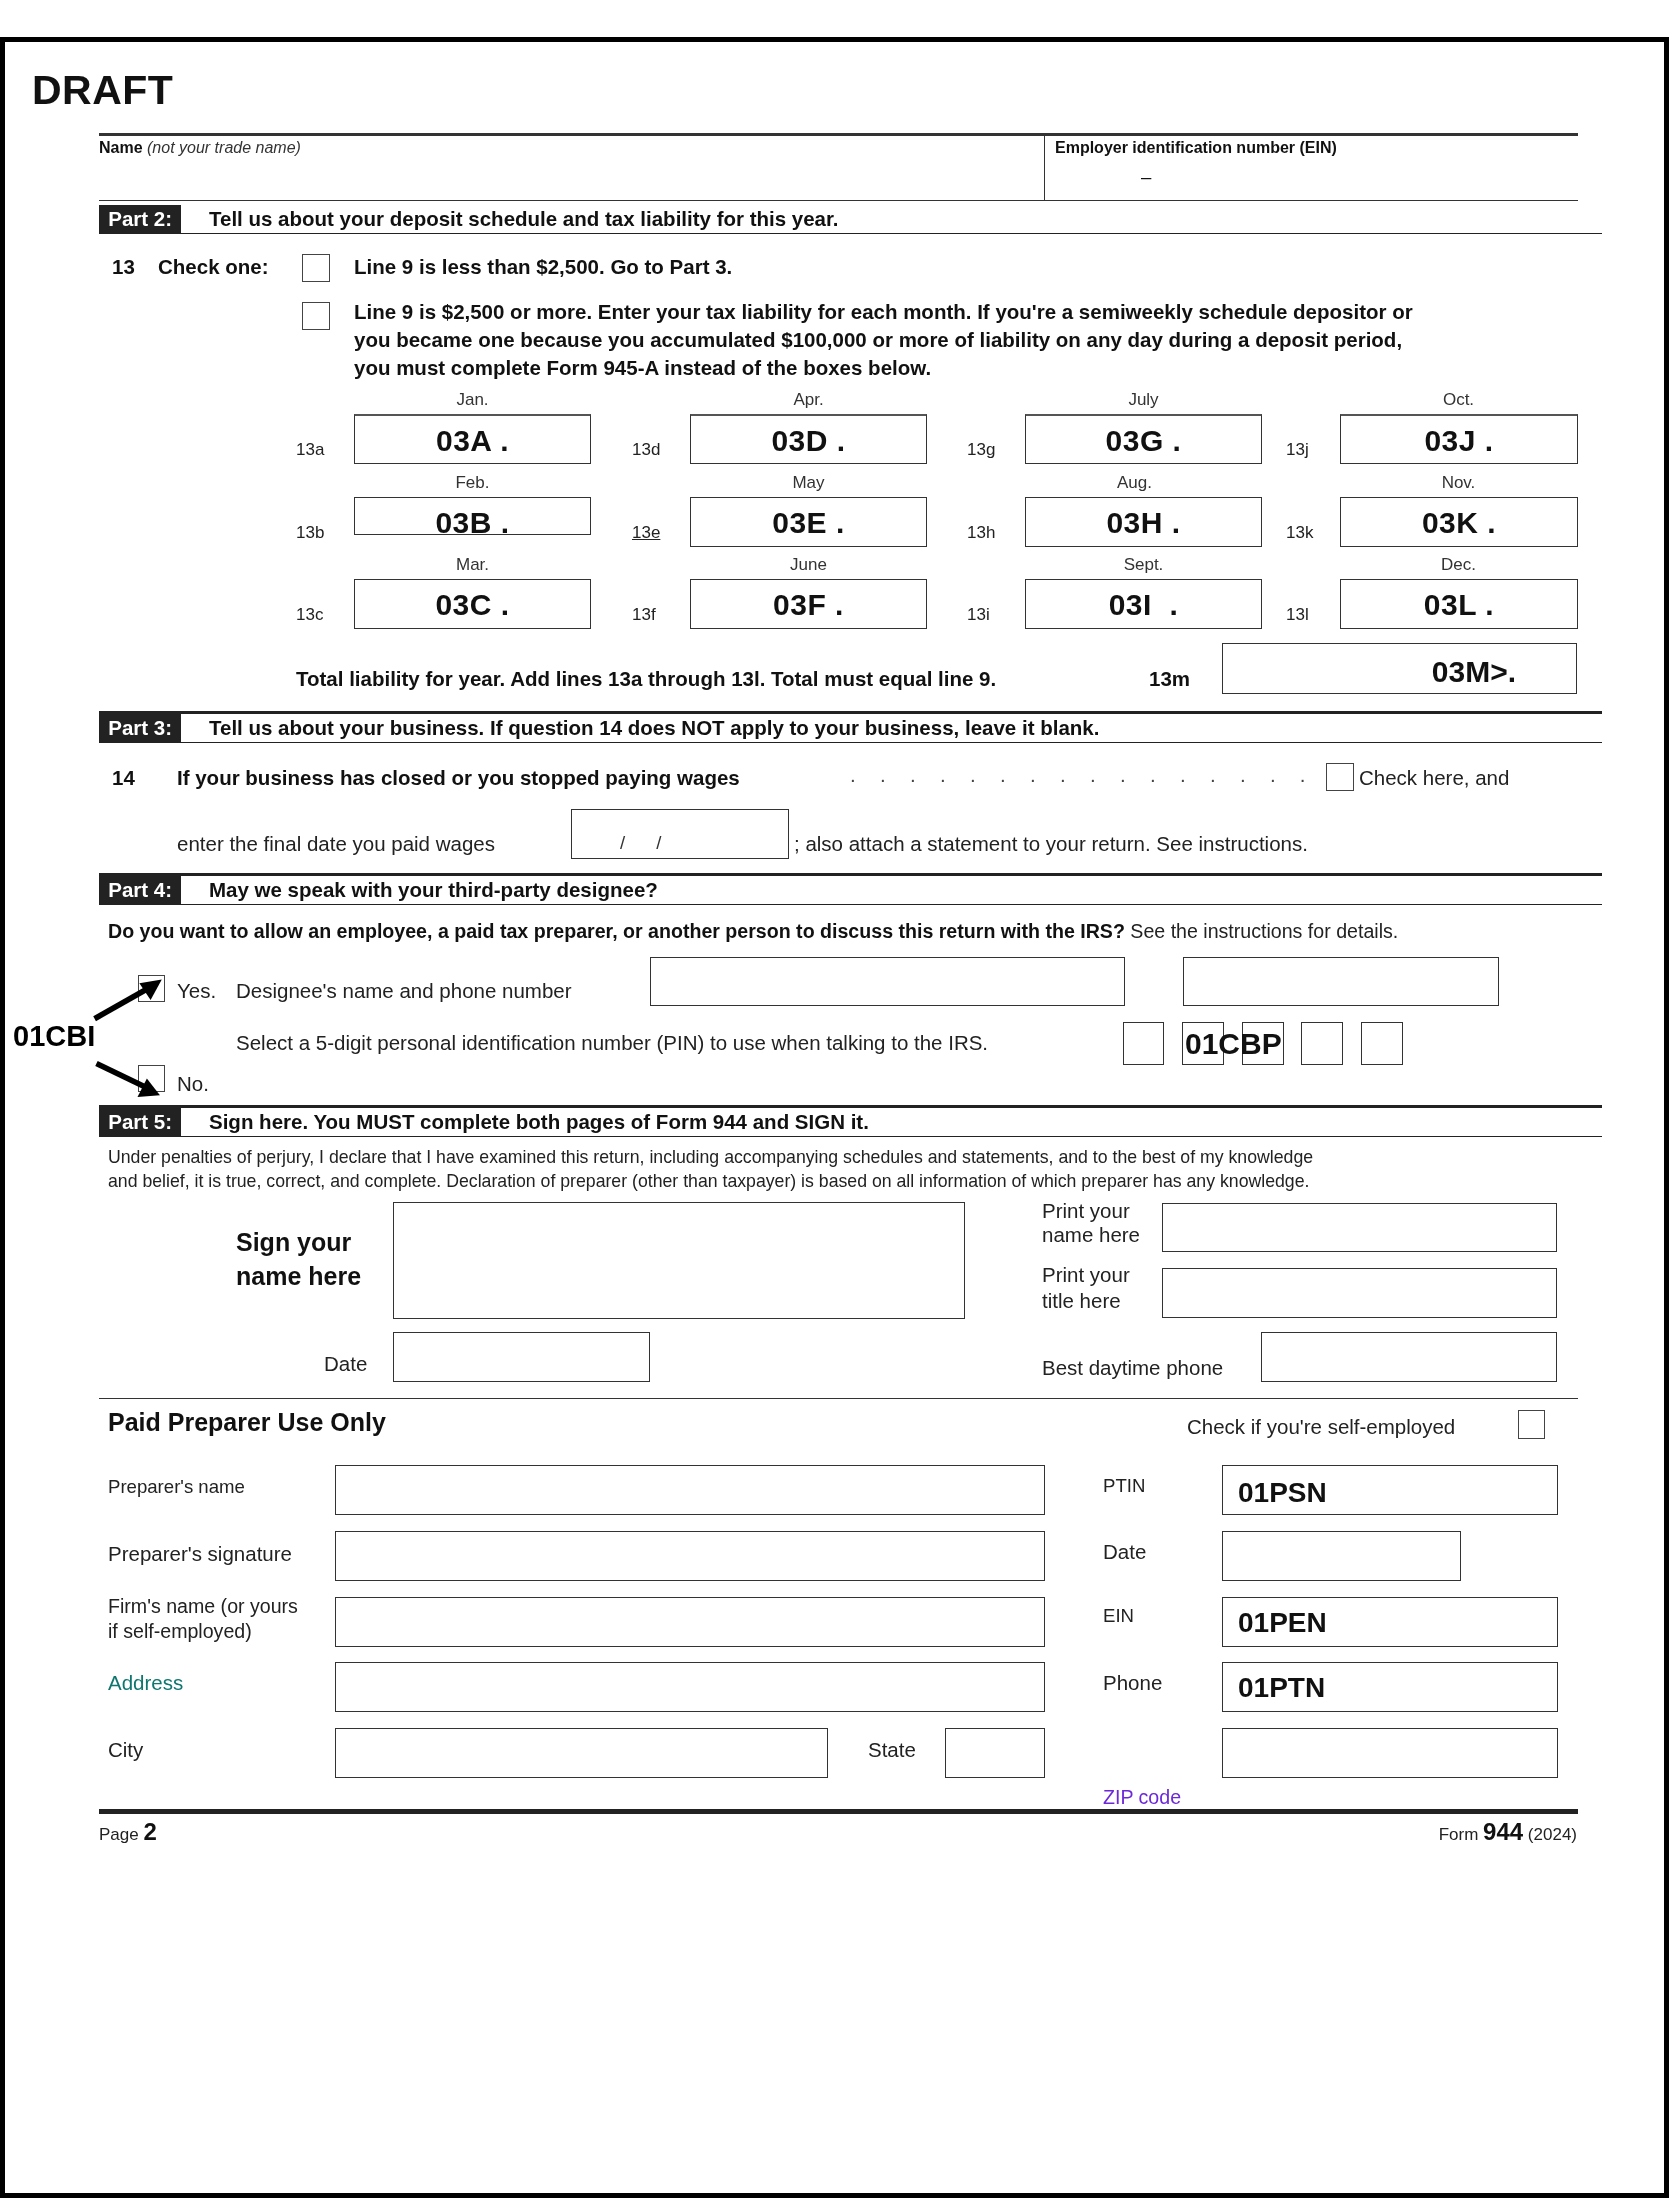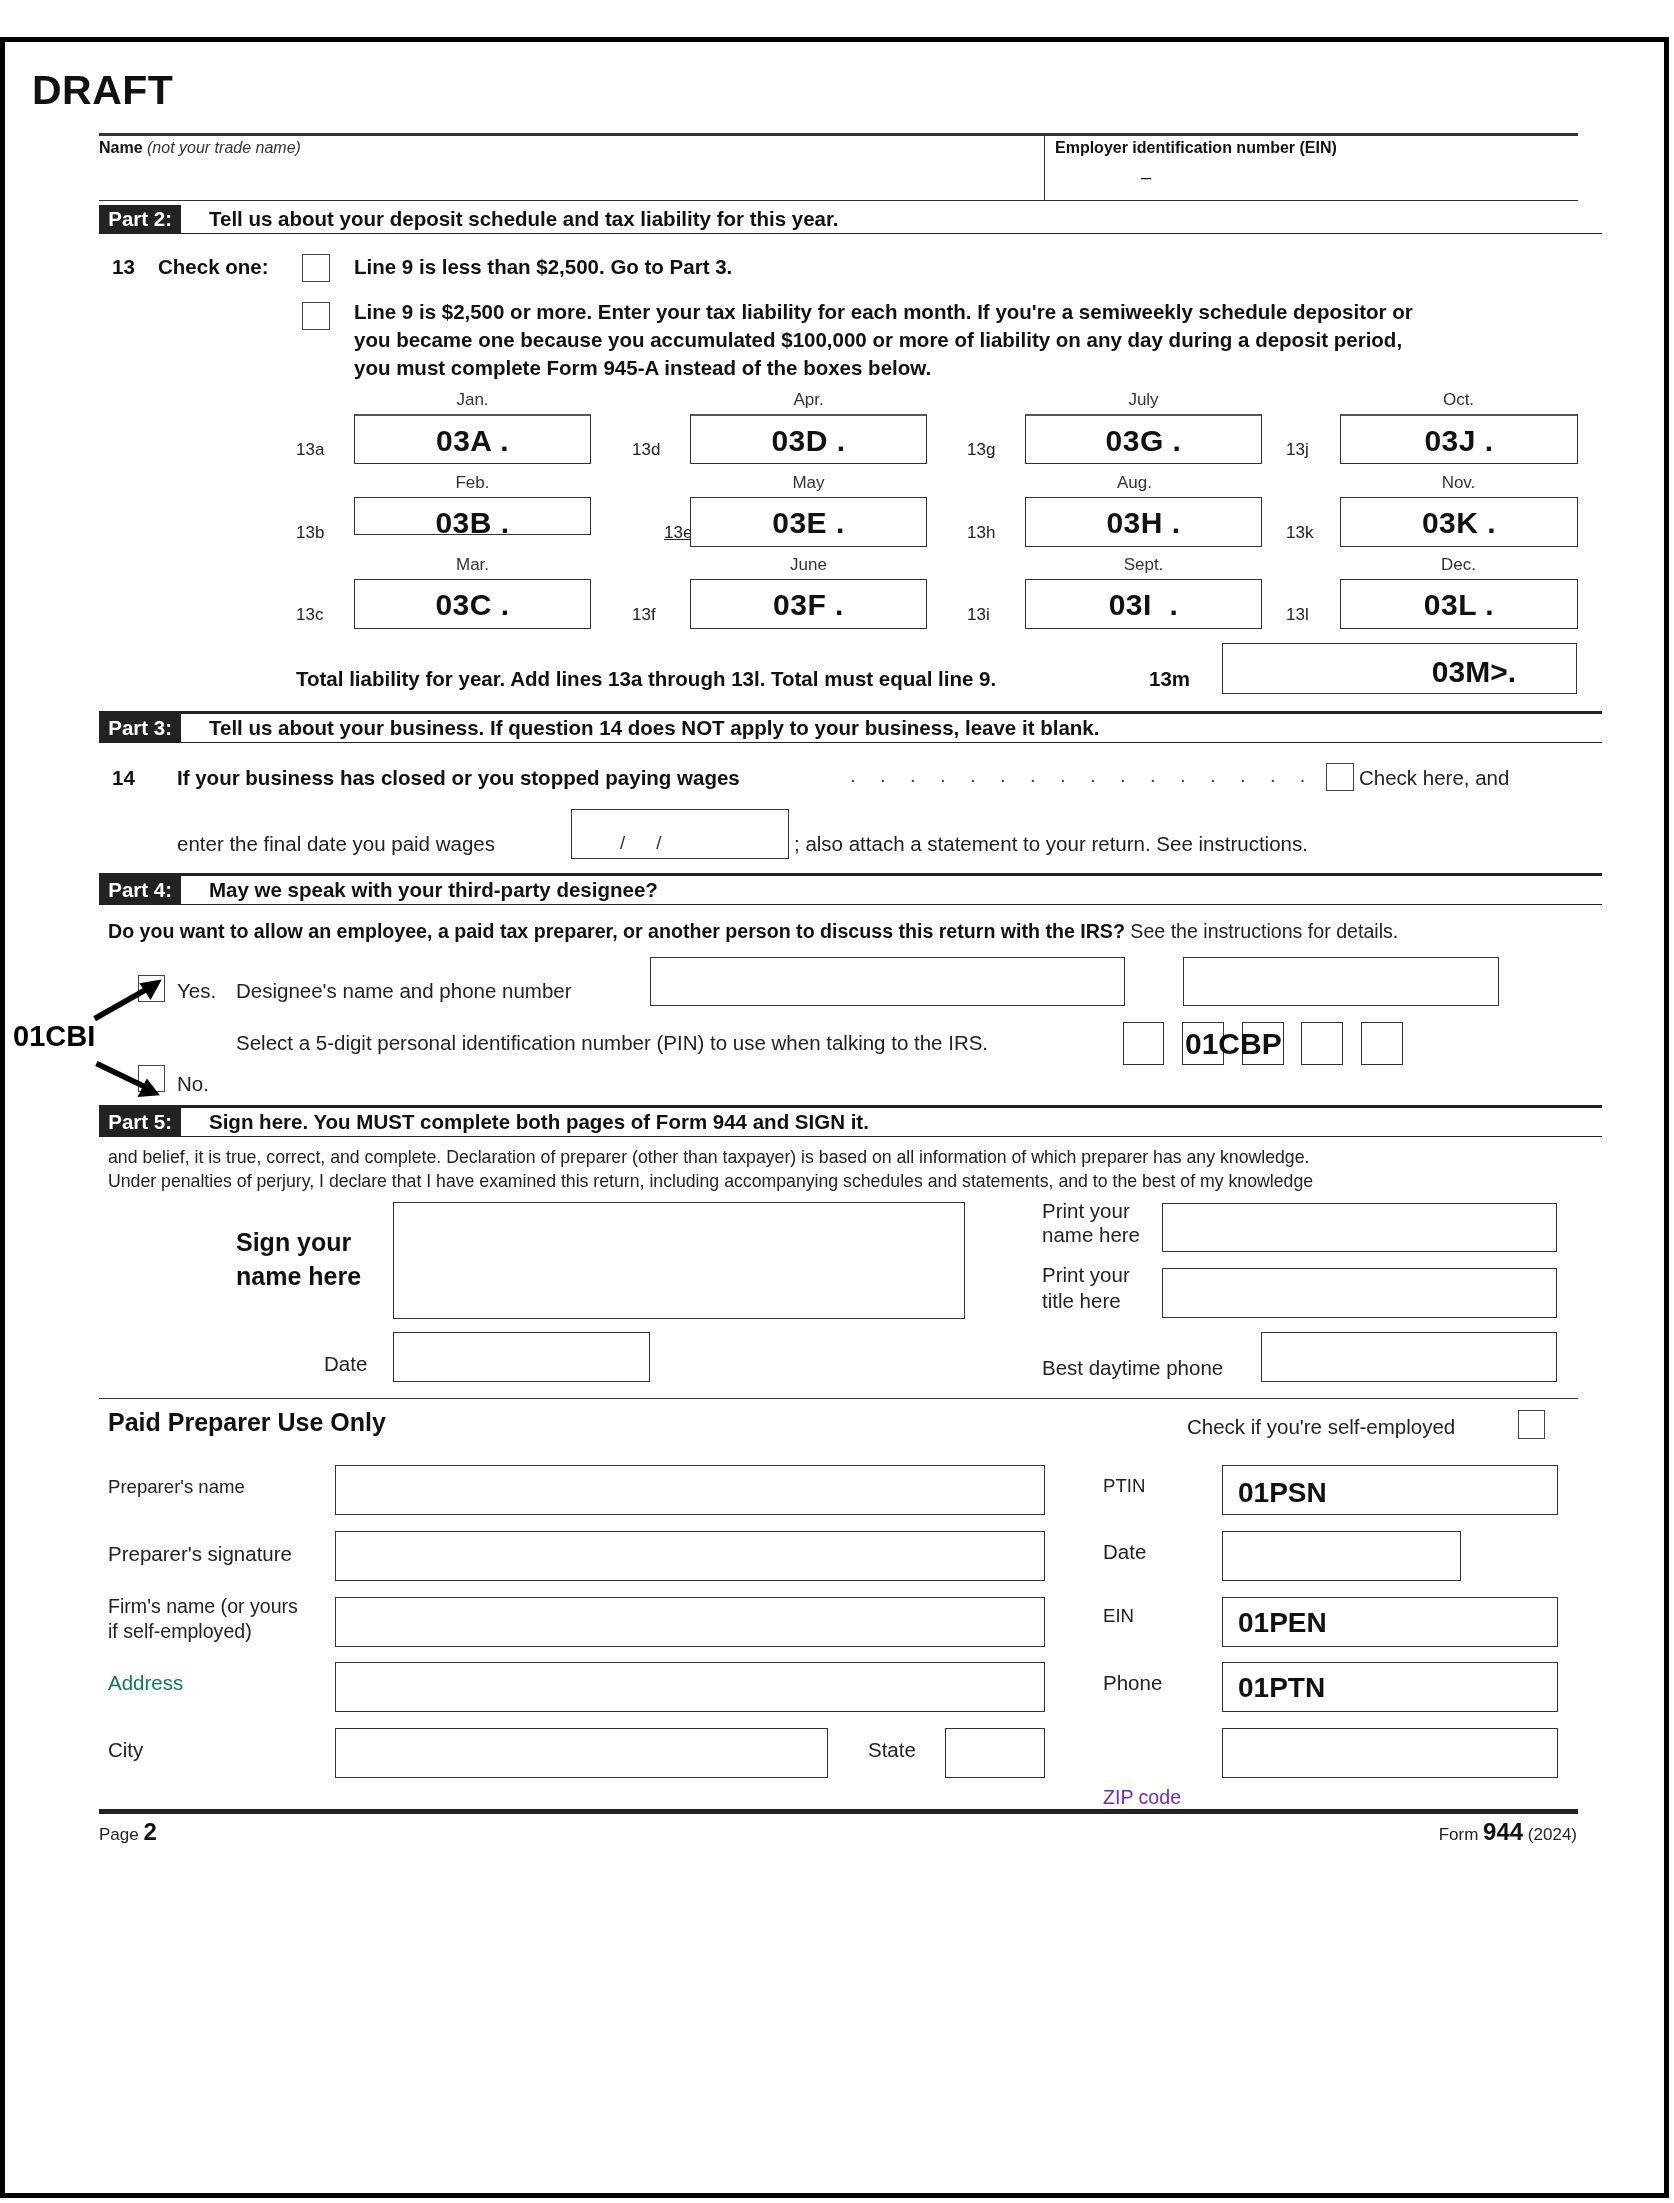--- a/index.html
+++ b/index.html
@@ -80,21 +80,21 @@
     <div class="mval">03C .</div>
   </div>
 
 <div class="month" style="left:690px;top:390px;">Apr.</div>
 <div class="linenum" style="left:632px;top:440px;">13d</div>
 <div class="box topthick" style="left:690px;top:414px;width:237px;height:50px;">
     <div class="mval">03D .</div>
   </div>
 
 <div class="month" style="left:690px;top:473px;">May</div>
-<div class="linenum" style="left:664px;top:523px;text-decoration:underline;">13e</div>
+<div class="linenum" style="left:632px;top:523px;text-decoration:underline;">13e</div>
 <div class="box" style="left:690px;top:497px;width:237px;height:50px;">
     <div class="mval">03E .</div>
   </div>
 
 <div class="month" style="left:690px;top:555px;">June</div>
 <div class="linenum" style="left:632px;top:605px;">13f</div>
 <div class="box" style="left:690px;top:579px;width:237px;height:50px;">
     <div class="mval">03F .</div>
   </div>
 
@@ -190,22 +190,22 @@
   <line x1="8" y1="100" x2="62" y2="126" stroke="#000" stroke-width="6"></line>
   <polygon points="76,134 52,136 62,116" fill="#000"></polygon>
 </svg>
 
 <div class="partbar" style="top:1108px;">
   <div class="topline"></div>
   <div class="tag">Part 5:</div>
   <div class="title" style="left:110px;">Sign here. You MUST complete both pages of Form 944 and SIGN it.</div>
 </div>
 <div class="abs" style="left:108px;top:1145px;font-size:17.7px;line-height:24px;color:#222;">
+  <div>Under penalties of perjury, I declare that I have examined this return, including accompanying schedules and statements, and to the best of my knowledge</div>
   <div>and belief, it is true, correct, and complete. Declaration of preparer (other than taxpayer) is based on all information of which preparer has any knowledge.</div>
-  <div>Under penalties of perjury, I declare that I have examined this return, including accompanying schedules and statements, and to the best of my knowledge</div>
 </div>
 
 <div class="abs" style="left:236px;top:1225px;font-size:25px;font-weight:bold;line-height:34px;">
   <div>Sign your</div>
   <div>name here</div>
 </div>
 <div class="box" style="left:393px;top:1202px;width:572px;height:117px;"></div>
 
 <div class="abs" style="left:1042px;top:1199px;font-size:20.5px;line-height:24px;color:#222;">
   <div>Print your</div>

